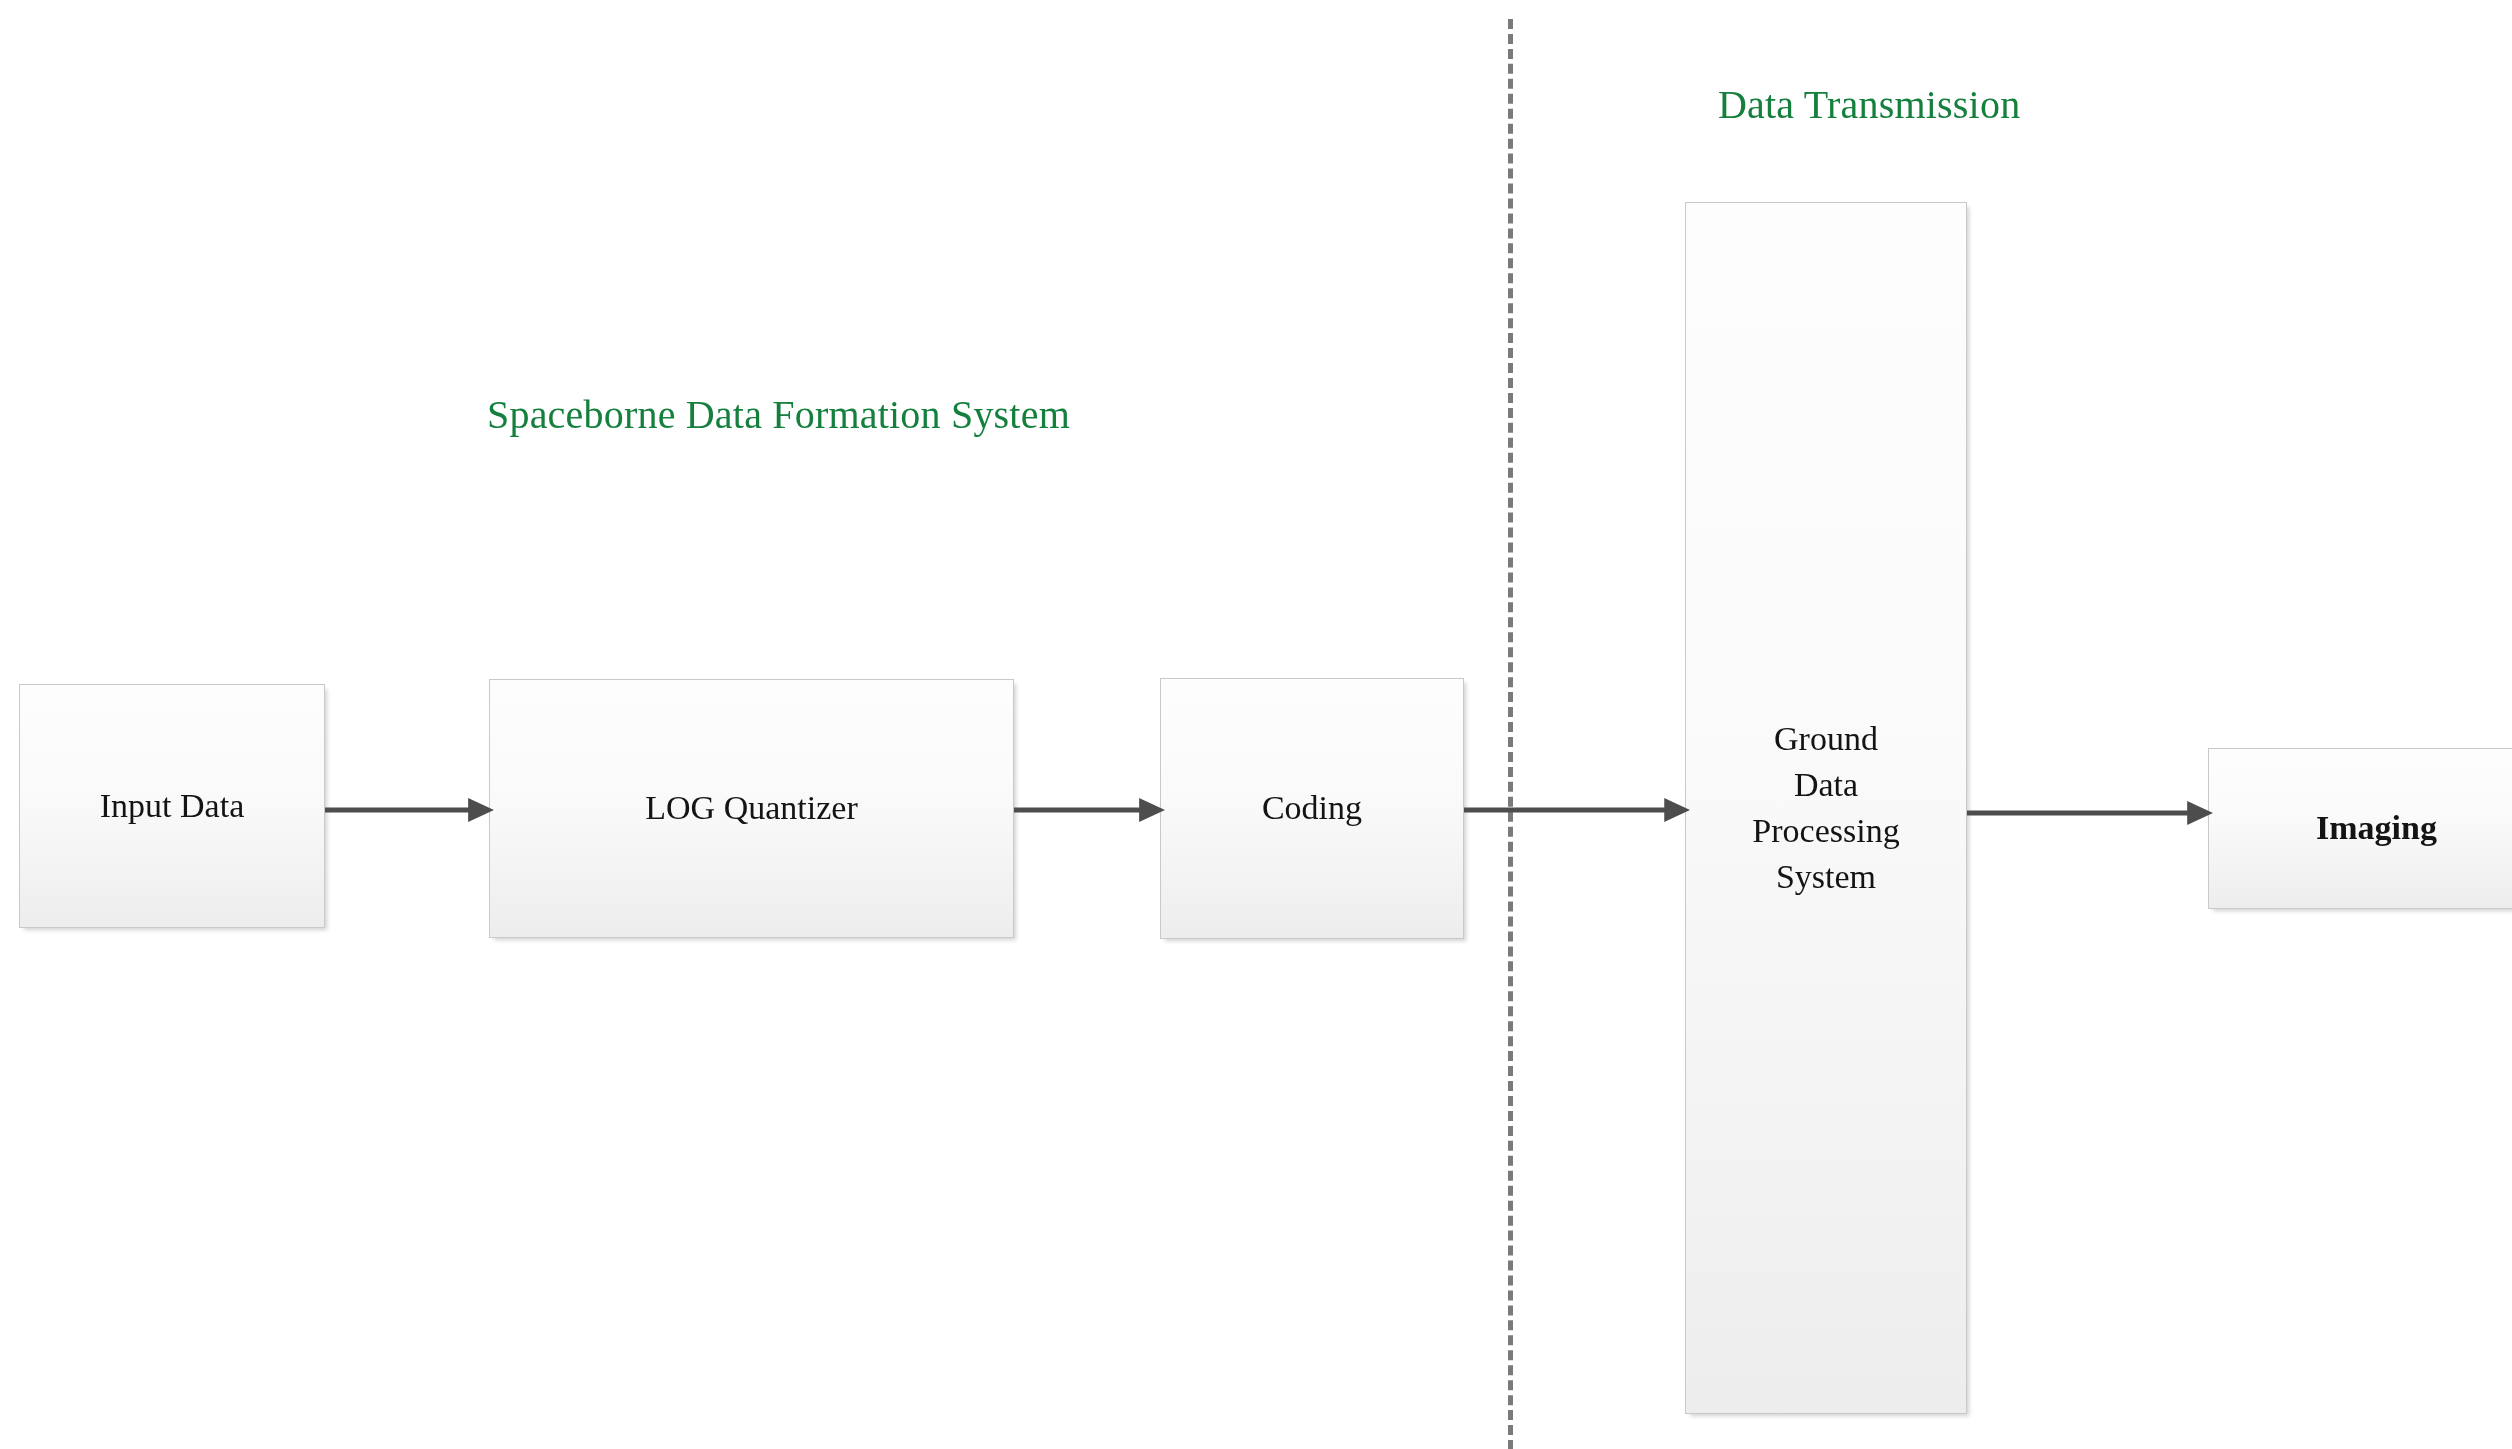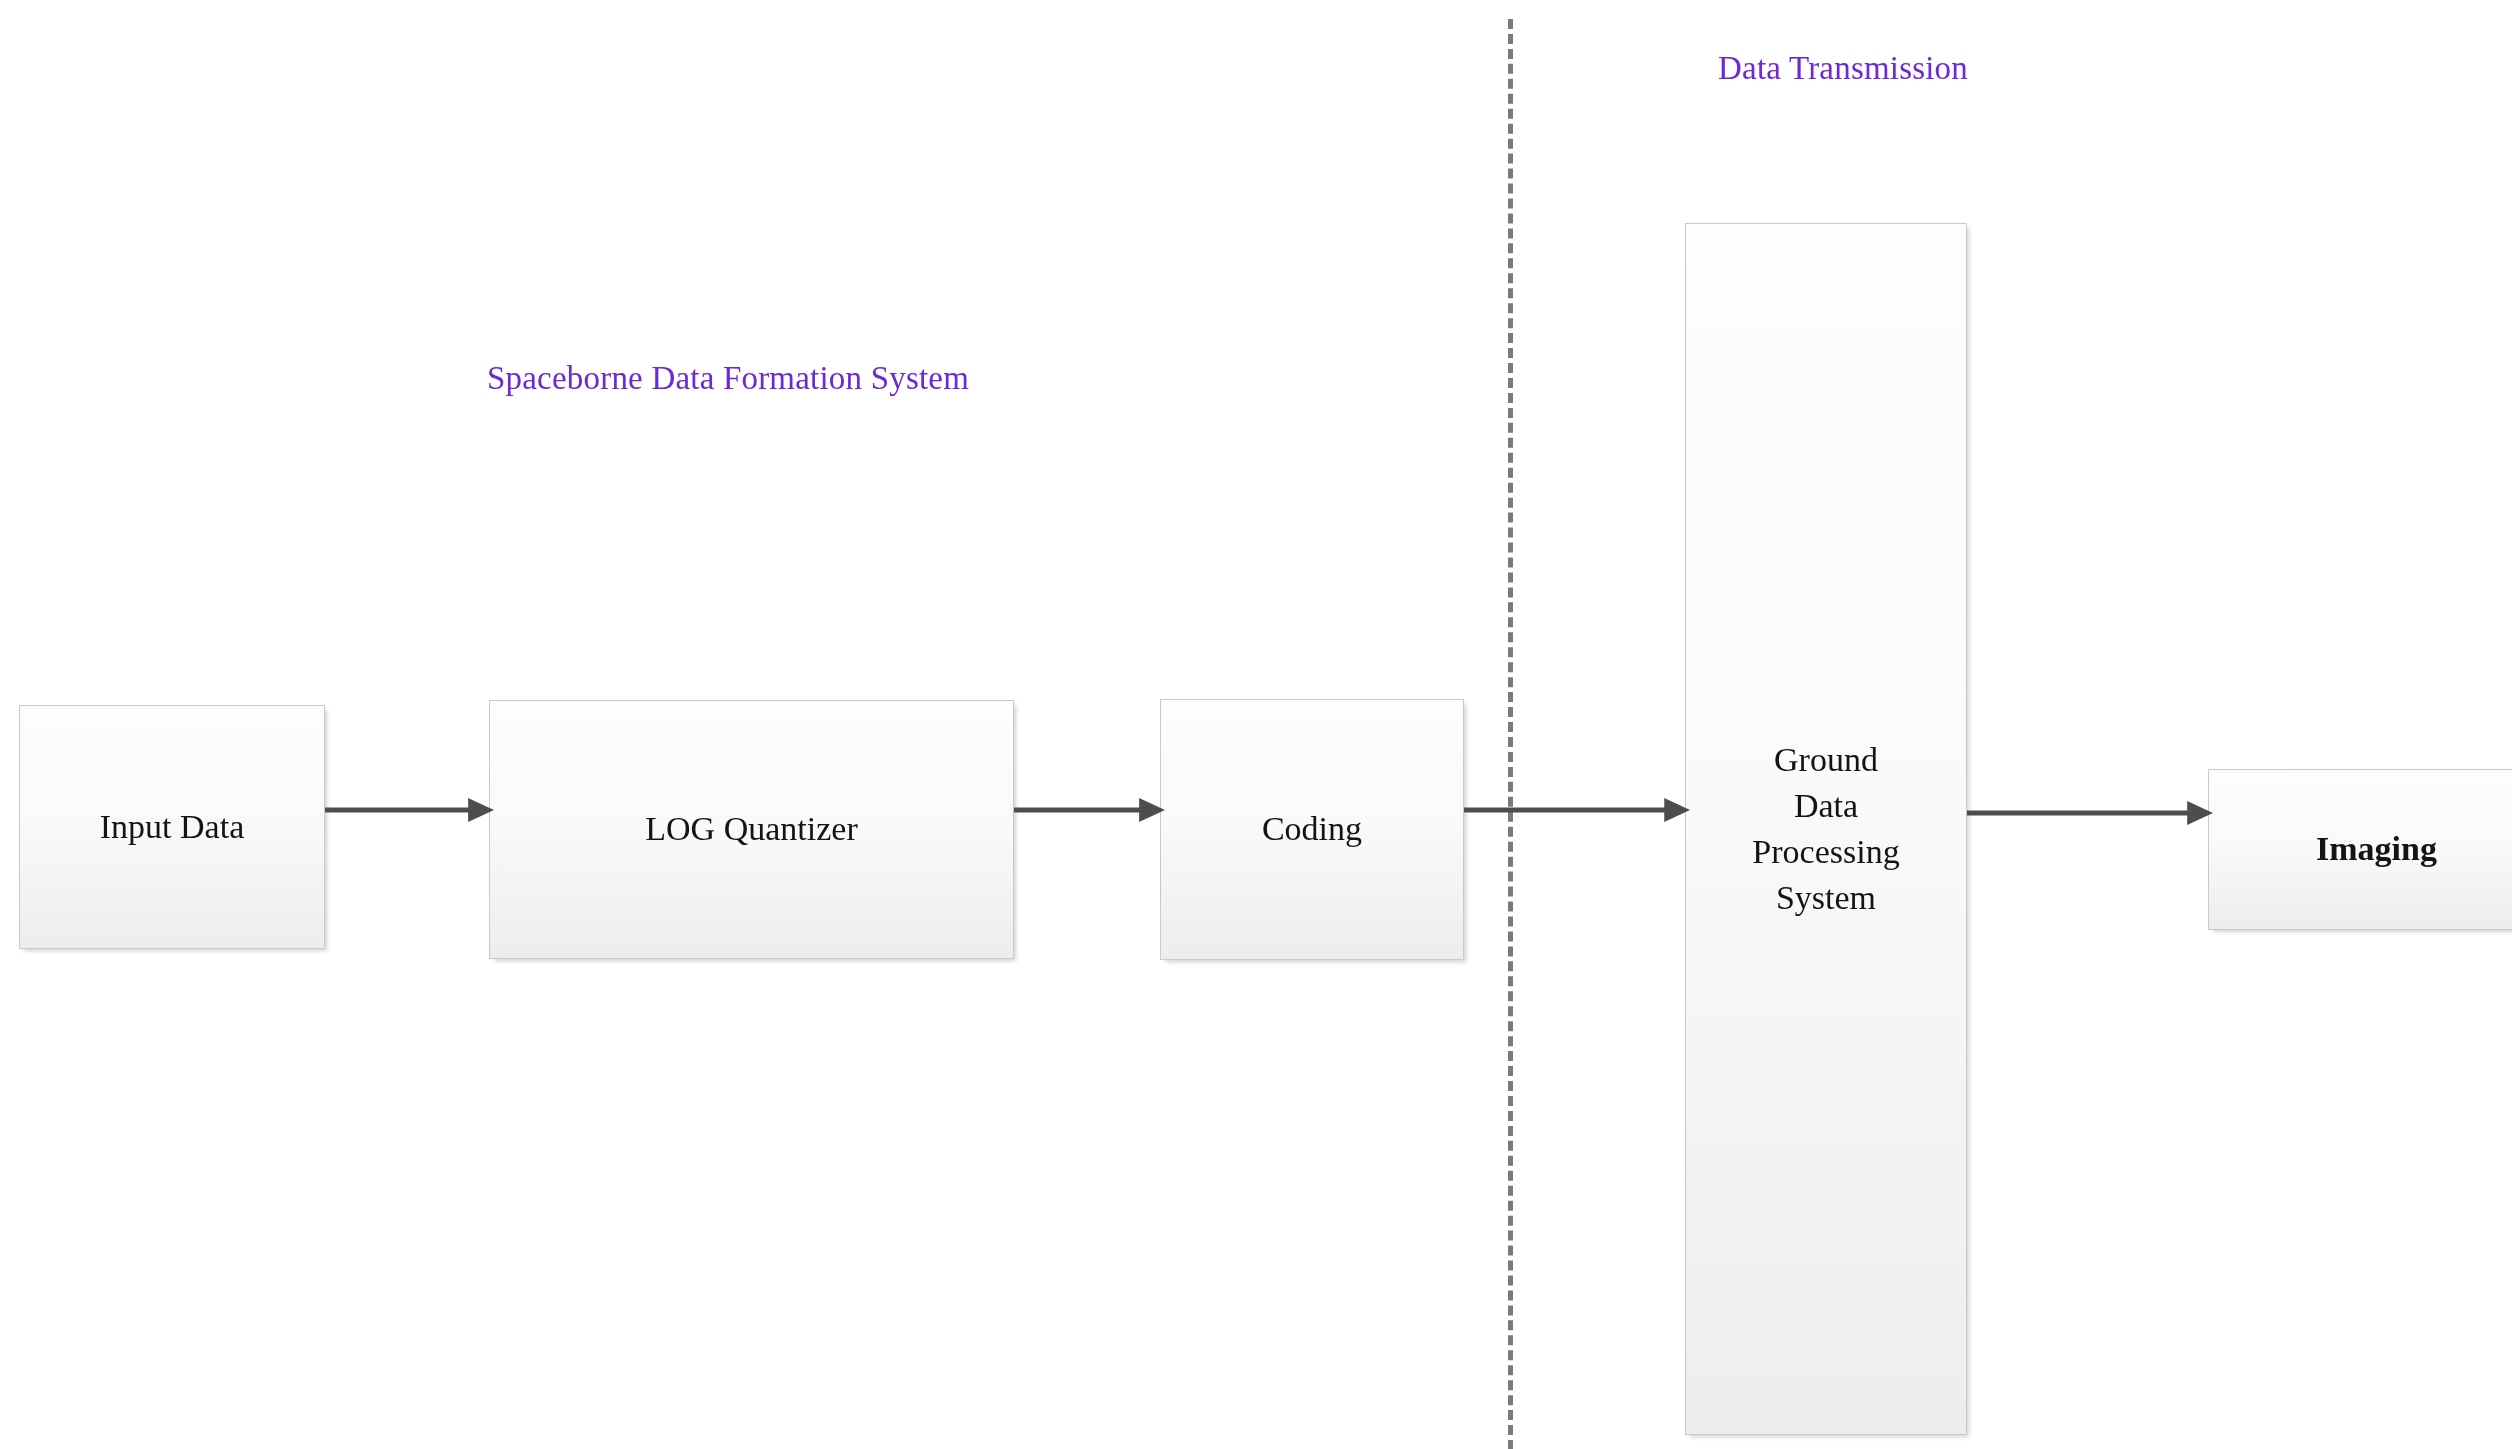--- a/index.html
+++ b/index.html
@@ -17,41 +17,41 @@
     position: relative;
     width: 2512px;
     height: 1450px;
     background: #ffffff;
     overflow: hidden;
   }
 
   
   .section-label {
     position: absolute;
-    font-size: 33px;
+    font-size: 40px;
     line-height: 1.1;
-    color: #6d28d9;
+    color: #15803d;
     white-space: nowrap;
     letter-spacing: 0.2px;
+    margin-top: 33px;
   }
   #label-spaceborne { left: 487px; top: 360px; }
   #label-transmission { left: 1718px; top: 50px; }
 
   
   .node {
     position: absolute;
     box-sizing: border-box;
     border: 1.7px solid #c9c9c9;
     background: linear-gradient(to bottom, #fdfdfd 0%, #fafafa 45%, #f2f2f2 80%, #ededed 100%);
     box-shadow: 3.4px 3.4px 4.3px -1.7px rgba(0, 0, 0, 0.18);
     display: flex;
     align-items: center;
     justify-content: center;
     text-align: center;
-    margin-top: 21px;
   }
   .node-label {
     font-size: 34px;
     line-height: 1.18;
     color: #141414;
     padding: 0 8.6px;
   }
 
   #node-input-data   { left: 19px;   top: 684px; width: 306px; height: 244px; text-align: center; }
   #node-log-quantizer{ left: 489px;  top: 679px; width: 525px; height: 259px; }

